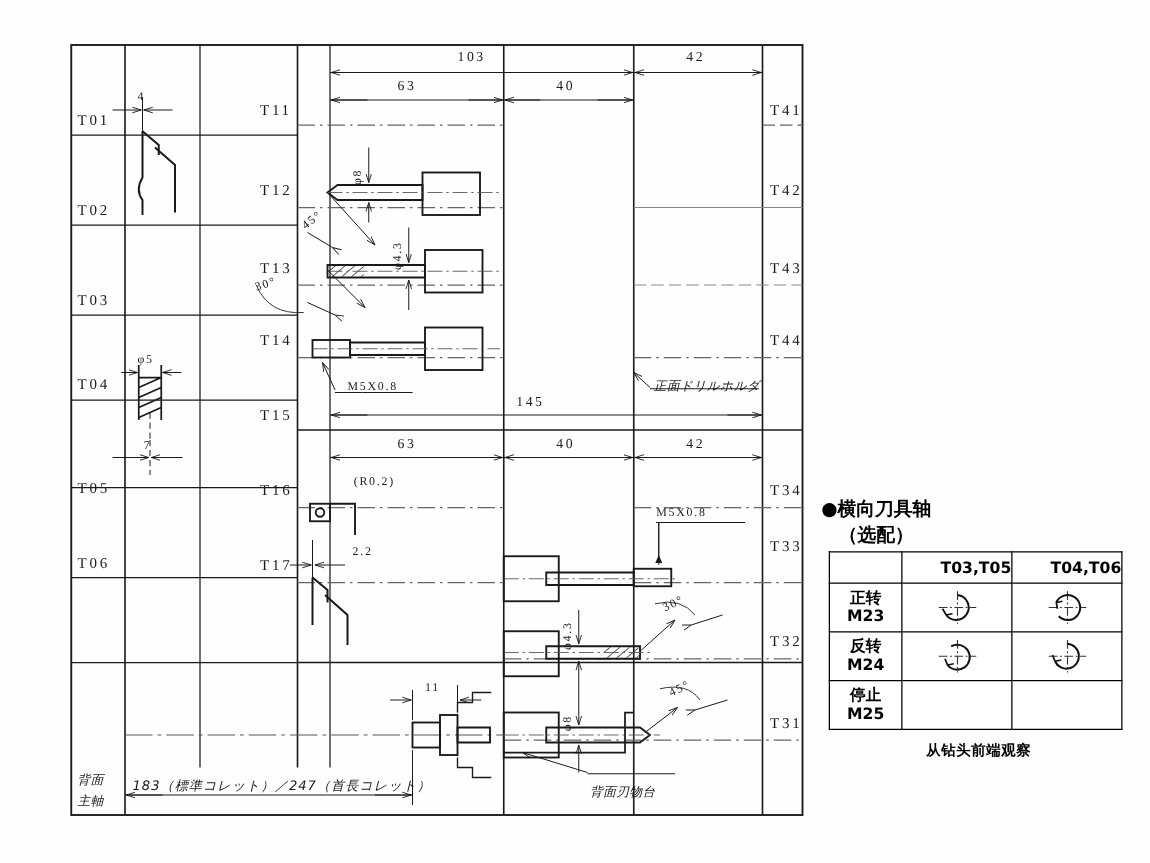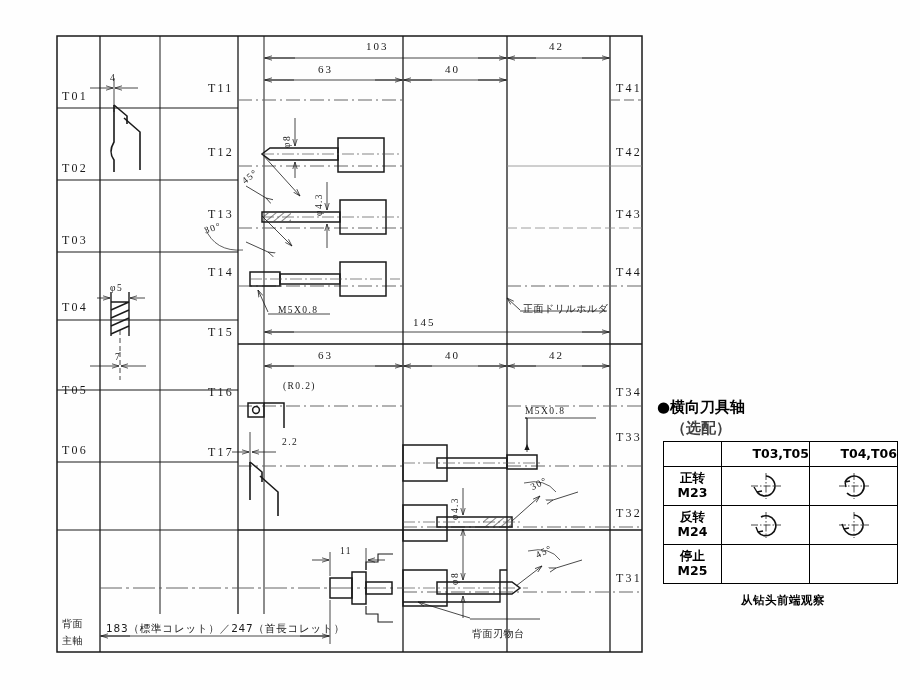--- a/index.html
+++ b/index.html
@@ -45,20 +45,21 @@
     letter-spacing: 2px;
   }
   .dim-small {
     font-size: 9.5px;
     letter-spacing: 1.4px;
   }
   .jp {
     font-family: "DejaVu Sans", sans-serif;
     font-size: 10px;
     letter-spacing: 0.5px;
+    font-style: italic;
   }
   .vert {
     transform-origin: left top;
     transform: rotate(-90deg);
   }
   
   #option-panel {
     position: absolute;
     left: 657px;
     top: 398px;
@@ -72,21 +73,21 @@
     color: #000;
     margin: 0 0 2px 0;
   }
   #opt-title .bullet { font-size: 15px; }
   #opt-sub {
     font-family: "DejaVu Sans", sans-serif;
     font-size: 15px;
     font-weight: bold;
     line-height: 1.2;
     margin: 0 0 4px 14px;
-    color: #404040;
+    color: #000000;
   }
   table#opt-table {
     border-collapse: collapse;
     width: 235px;
     margin-left: 6px;
     background: #fff;
   }
   table#opt-table td, table#opt-table th {
     border: 1.3px solid #000;
     padding: 0;

